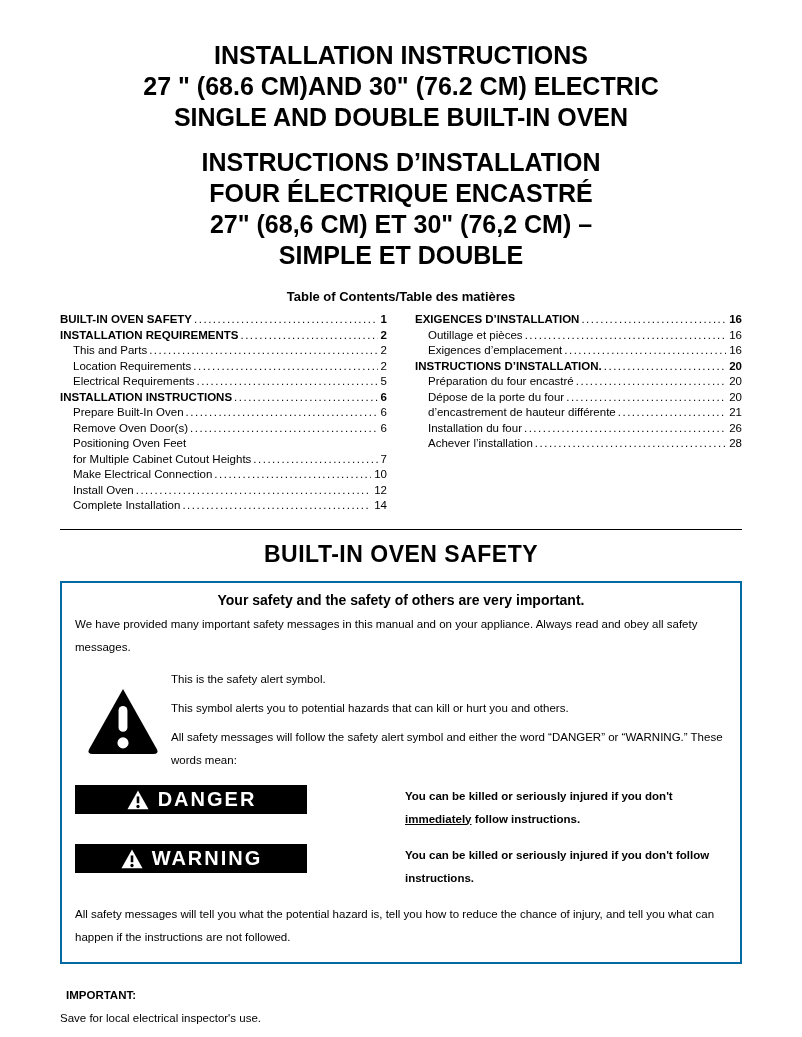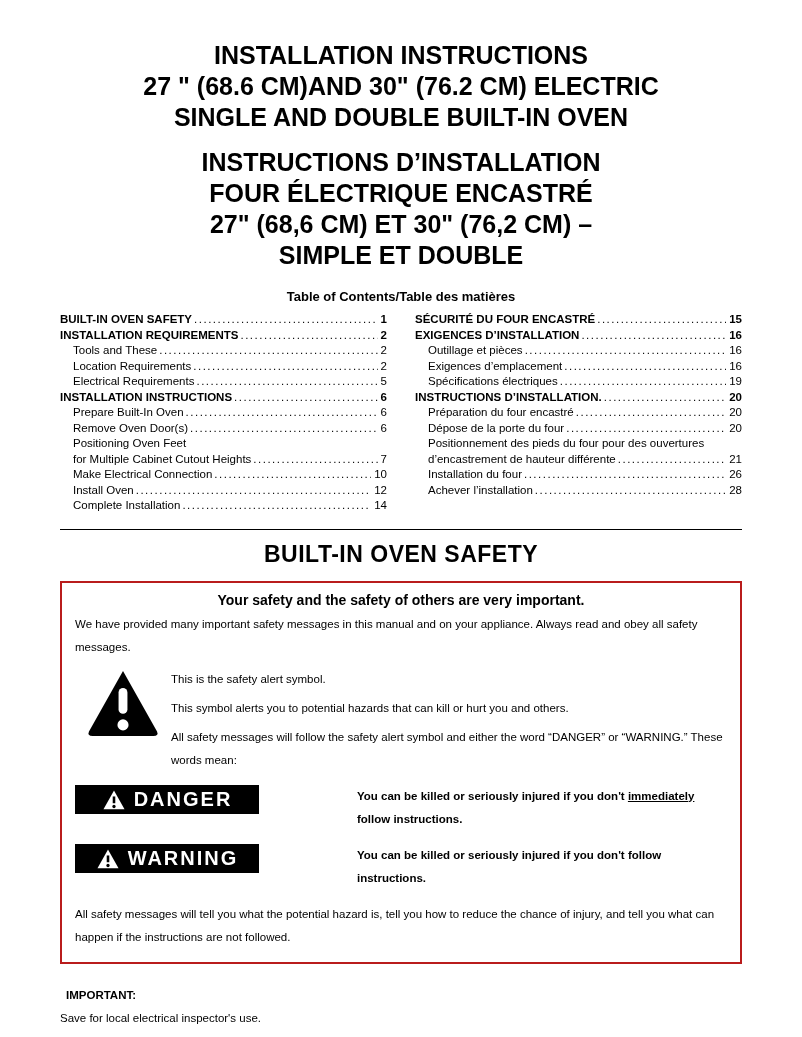--- a/index.html
+++ b/index.html
@@ -30,33 +30,33 @@
     content: "......................................................................................................................";
     letter-spacing: 1.5px; font-weight: 400;
   }
   .toc-page { white-space: nowrap; }
 
   .divider { border: none; border-top: 1px solid #000; margin: 15px 0 0; }
 
   .section-title { text-align: center; font-size: 23px; font-weight: 700; margin-top: 11px; letter-spacing: .5px; }
 
   
-  .safety-box { border: 2px solid #b91c1c; margin-top: 13px; padding: 9px 13px 13px; }
+  .safety-box { border: 2px solid #0369a1; margin-top: 13px; padding: 9px 13px 13px; }
   .box-headline { text-align: center; font-size: 14px; font-weight: 700; margin-bottom: 5px; }
   .body-text { font-size: 11.5px; line-height: 23px; }
 
-  .alert-row { display: flex; align-items: flex-start; margin-top: 9px; }
+  .alert-row { display: flex; align-items: center; margin-top: 9px; }
   .alert-icon-wrap { width: 96px; display: flex; justify-content: center; flex-shrink: 0; }
   .alert-text { flex: 1; }
   .alert-text p { margin: 0 0 6px; }
   .alert-text p:last-child { margin-bottom: 0; }
 
   .signal-row { display: flex; align-items: flex-start; margin-top: 13px; }
   .signal-bar {
-    width: 184px; height: 29px; background: #000; color: #fff;
+    width: 232px; height: 29px; background: #000; color: #fff;
     display: flex; align-items: center; justify-content: center; gap: 8px;
     font-size: 20px; font-weight: 700; letter-spacing: 2px; flex-shrink: 0;
   }
   .signal-desc { margin-left: 98px; width: 340px; font-weight: 700; }
   .u { text-decoration: underline; }
   .box-footer { margin-top: 13px; }
 
   
   .important-block { margin-top: 20px; }
   .important-label { font-weight: 700; margin-left: 6px; }
@@ -89,21 +89,21 @@
         <span class="toc-label">BUILT-IN OVEN SAFETY</span>
         <span class="toc-dots"></span>
         <span class="toc-page">1</span>
       </div>
       <div class="toc-row bold">
         <span class="toc-label">INSTALLATION REQUIREMENTS</span>
         <span class="toc-dots"></span>
         <span class="toc-page">2</span>
       </div>
       <div class="toc-row sub">
-        <span class="toc-label">Tools and These</span>
+        <span class="toc-label">This and Parts</span>
         <span class="toc-dots"></span>
         <span class="toc-page">2</span>
       </div>
       <div class="toc-row sub">
         <span class="toc-label">Location Requirements</span>
         <span class="toc-dots"></span>
         <span class="toc-page">2</span>
       </div>
       <div class="toc-row sub">
         <span class="toc-label">Electrical Requirements</span>
@@ -145,61 +145,48 @@
       </div>
       <div class="toc-row sub">
         <span class="toc-label">Complete Installation</span>
         <span class="toc-dots"></span>
         <span class="toc-page">14</span>
       </div>
     </div>
 
     <div class="toc-col">
       <div class="toc-row bold">
-        <span class="toc-label">SÉCURITÉ DU FOUR ENCASTRÉ</span>
-        <span class="toc-dots"></span>
-        <span class="toc-page">15</span>
-      </div>
-      <div class="toc-row bold">
         <span class="toc-label">EXIGENCES D’INSTALLATION</span>
         <span class="toc-dots"></span>
         <span class="toc-page">16</span>
       </div>
       <div class="toc-row sub">
         <span class="toc-label">Outillage et pièces</span>
         <span class="toc-dots"></span>
         <span class="toc-page">16</span>
       </div>
       <div class="toc-row sub">
         <span class="toc-label">Exigences d’emplacement</span>
         <span class="toc-dots"></span>
         <span class="toc-page">16</span>
       </div>
-      <div class="toc-row sub">
-        <span class="toc-label">Spécifications électriques</span>
-        <span class="toc-dots"></span>
-        <span class="toc-page">19</span>
-      </div>
       <div class="toc-row bold">
         <span class="toc-label">INSTRUCTIONS D’INSTALLATION.</span>
         <span class="toc-dots"></span>
         <span class="toc-page">20</span>
       </div>
       <div class="toc-row sub">
         <span class="toc-label">Préparation du four encastré</span>
         <span class="toc-dots"></span>
         <span class="toc-page">20</span>
       </div>
       <div class="toc-row sub">
         <span class="toc-label">Dépose de la porte du four</span>
         <span class="toc-dots"></span>
         <span class="toc-page">20</span>
-      </div>
-      <div class="toc-row sub">
-        <span class="toc-label">Positionnement des pieds du four pour des ouvertures</span>
       </div>
       <div class="toc-row sub">
         <span class="toc-label">d’encastrement de hauteur différente</span>
         <span class="toc-dots"></span>
         <span class="toc-page">21</span>
       </div>
       <div class="toc-row sub">
         <span class="toc-label">Installation du four</span>
         <span class="toc-dots"></span>
         <span class="toc-page">26</span>

